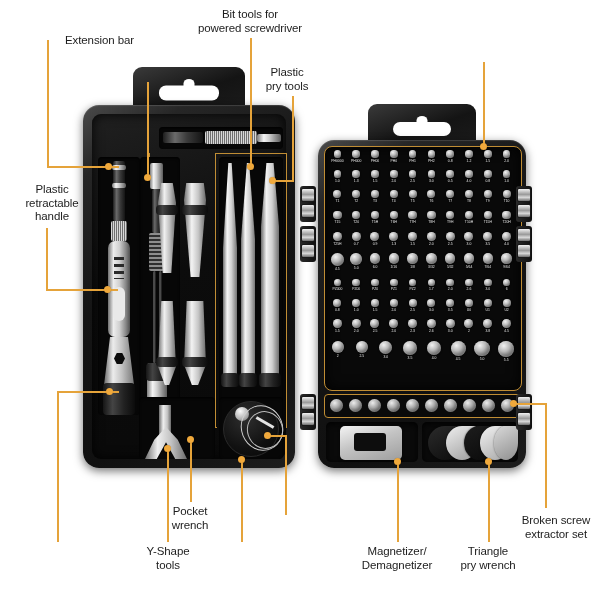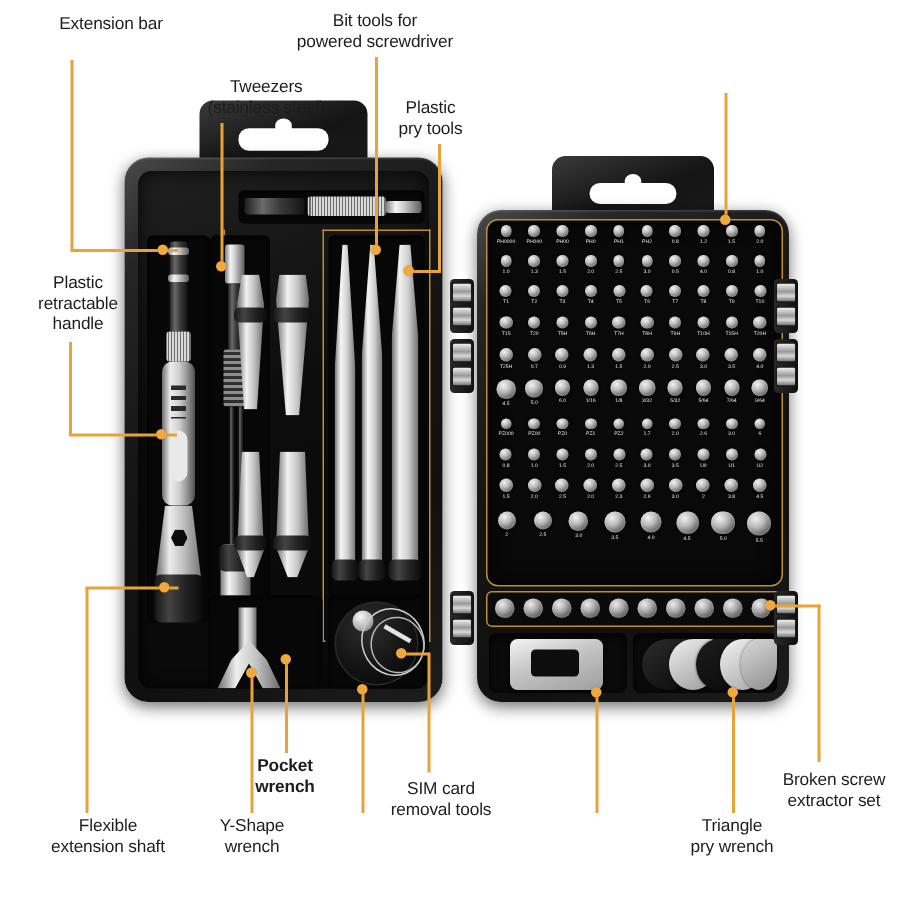--- a/index.html
+++ b/index.html
@@ -711,76 +711,72 @@
     </div>
   <div class="hinge" style="left:516px;top:226px;height:36px;">
       <i></i>
       <i></i>
     </div>
   <div class="hinge" style="left:516px;top:394px;height:36px;">
       <i></i>
       <i></i>
     </div>
 
-  <div class="ann" style="left:14px;top:10px;width:120px;text-align:center;">Extension bar</div>
+  <div class="ann" style="left:14px;top:34px;width:120px;text-align:right;">Extension bar</div>
   <div class="lead v" style="left:47px;top:40px;height:127px;"></div>
   <div class="lead h" style="left:47px;top:166px;width:72px;"></div>
   <div class="dot" style="left:105px;top:163px;"></div>
 
   <div class="ann" style="left:170px;top:8px;width:160px;">Bit tools for
 powered screwdriver</div>
   <div class="lead v" style="left:250px;top:38px;height:128px;"></div>
   <div class="dot" style="left:247px;top:163px;"></div>
 
-  <div class="ann" style="left:100px;top:52px;width:155px;">Tweezers
-(stainless steel)</div>
   <div class="lead v" style="left:147px;top:82px;height:95px;"></div>
   <div class="dot" style="left:144px;top:174px;"></div>
 
   <div class="ann" style="left:240px;top:66px;width:94px;">Plastic
 pry tools</div>
   <div class="lead v" style="left:292px;top:96px;height:85px;"></div>
   <div class="lead h" style="left:272px;top:180px;width:22px;"></div>
   <div class="dot" style="left:269px;top:177px;"></div>
 
   <div class="lead v" style="left:483px;top:62px;height:84px;"></div>
   <div class="dot" style="left:480px;top:143px;"></div>
 
   <div class="ann" style="left:6px;top:183px;width:92px;">Plastic
 retractable
 handle</div>
   <div class="lead v" style="left:46px;top:228px;height:62px;"></div>
   <div class="lead h" style="left:46px;top:289px;width:72px;"></div>
   <div class="dot" style="left:104px;top:286px;"></div>
 
-  <div class="ann" style="left:12px;top:545px;width:120px;">Flexible
-extension shaft</div>
   <div class="lead v" style="left:57px;top:392px;height:150px;"></div>
   <div class="lead h" style="left:57px;top:391px;width:62px;"></div>
   <div class="dot" style="left:106px;top:388px;"></div>
 
   <div class="ann" style="left:120px;top:545px;width:96px;">Y-Shape
-wrench</div>
+tools</div>
   <div class="lead v" style="left:167px;top:448px;height:94px;"></div>
   <div class="dot" style="left:164px;top:445px;"></div>
 
-  <div class="ann" style="left:142px;top:505px;width:96px;font-weight:bold;">Pocket
+  <div class="ann" style="left:142px;top:505px;width:96px;">Pocket
 wrench</div>
   <div class="lead v" style="left:190px;top:440px;height:62px;"></div>
   <div class="dot" style="left:187px;top:436px;"></div>
 
   <div class="lead v" style="left:241px;top:460px;height:82px;"></div>
   <div class="dot" style="left:238px;top:456px;"></div>
 
-  <div class="ann" style="left:240px;top:520px;width:108px;">SIM card
-removal tools</div>
   <div class="lead v" style="left:285px;top:435px;height:80px;"></div>
   <div class="lead h" style="left:268px;top:435px;width:18px;"></div>
   <div class="dot" style="left:264px;top:432px;"></div>
 
+  <div class="ann" style="left:336px;top:545px;width:122px;">Magnetizer/
+Demagnetizer</div>
   <div class="lead v" style="left:397px;top:462px;height:80px;"></div>
   <div class="dot" style="left:394px;top:458px;"></div>
 
   <div class="ann" style="left:440px;top:545px;width:96px;">Triangle
 pry wrench</div>
   <div class="lead v" style="left:488px;top:462px;height:80px;"></div>
   <div class="dot" style="left:485px;top:458px;"></div>
 
   <div class="ann" style="left:506px;top:514px;width:100px;">Broken screw
 extractor set</div>

